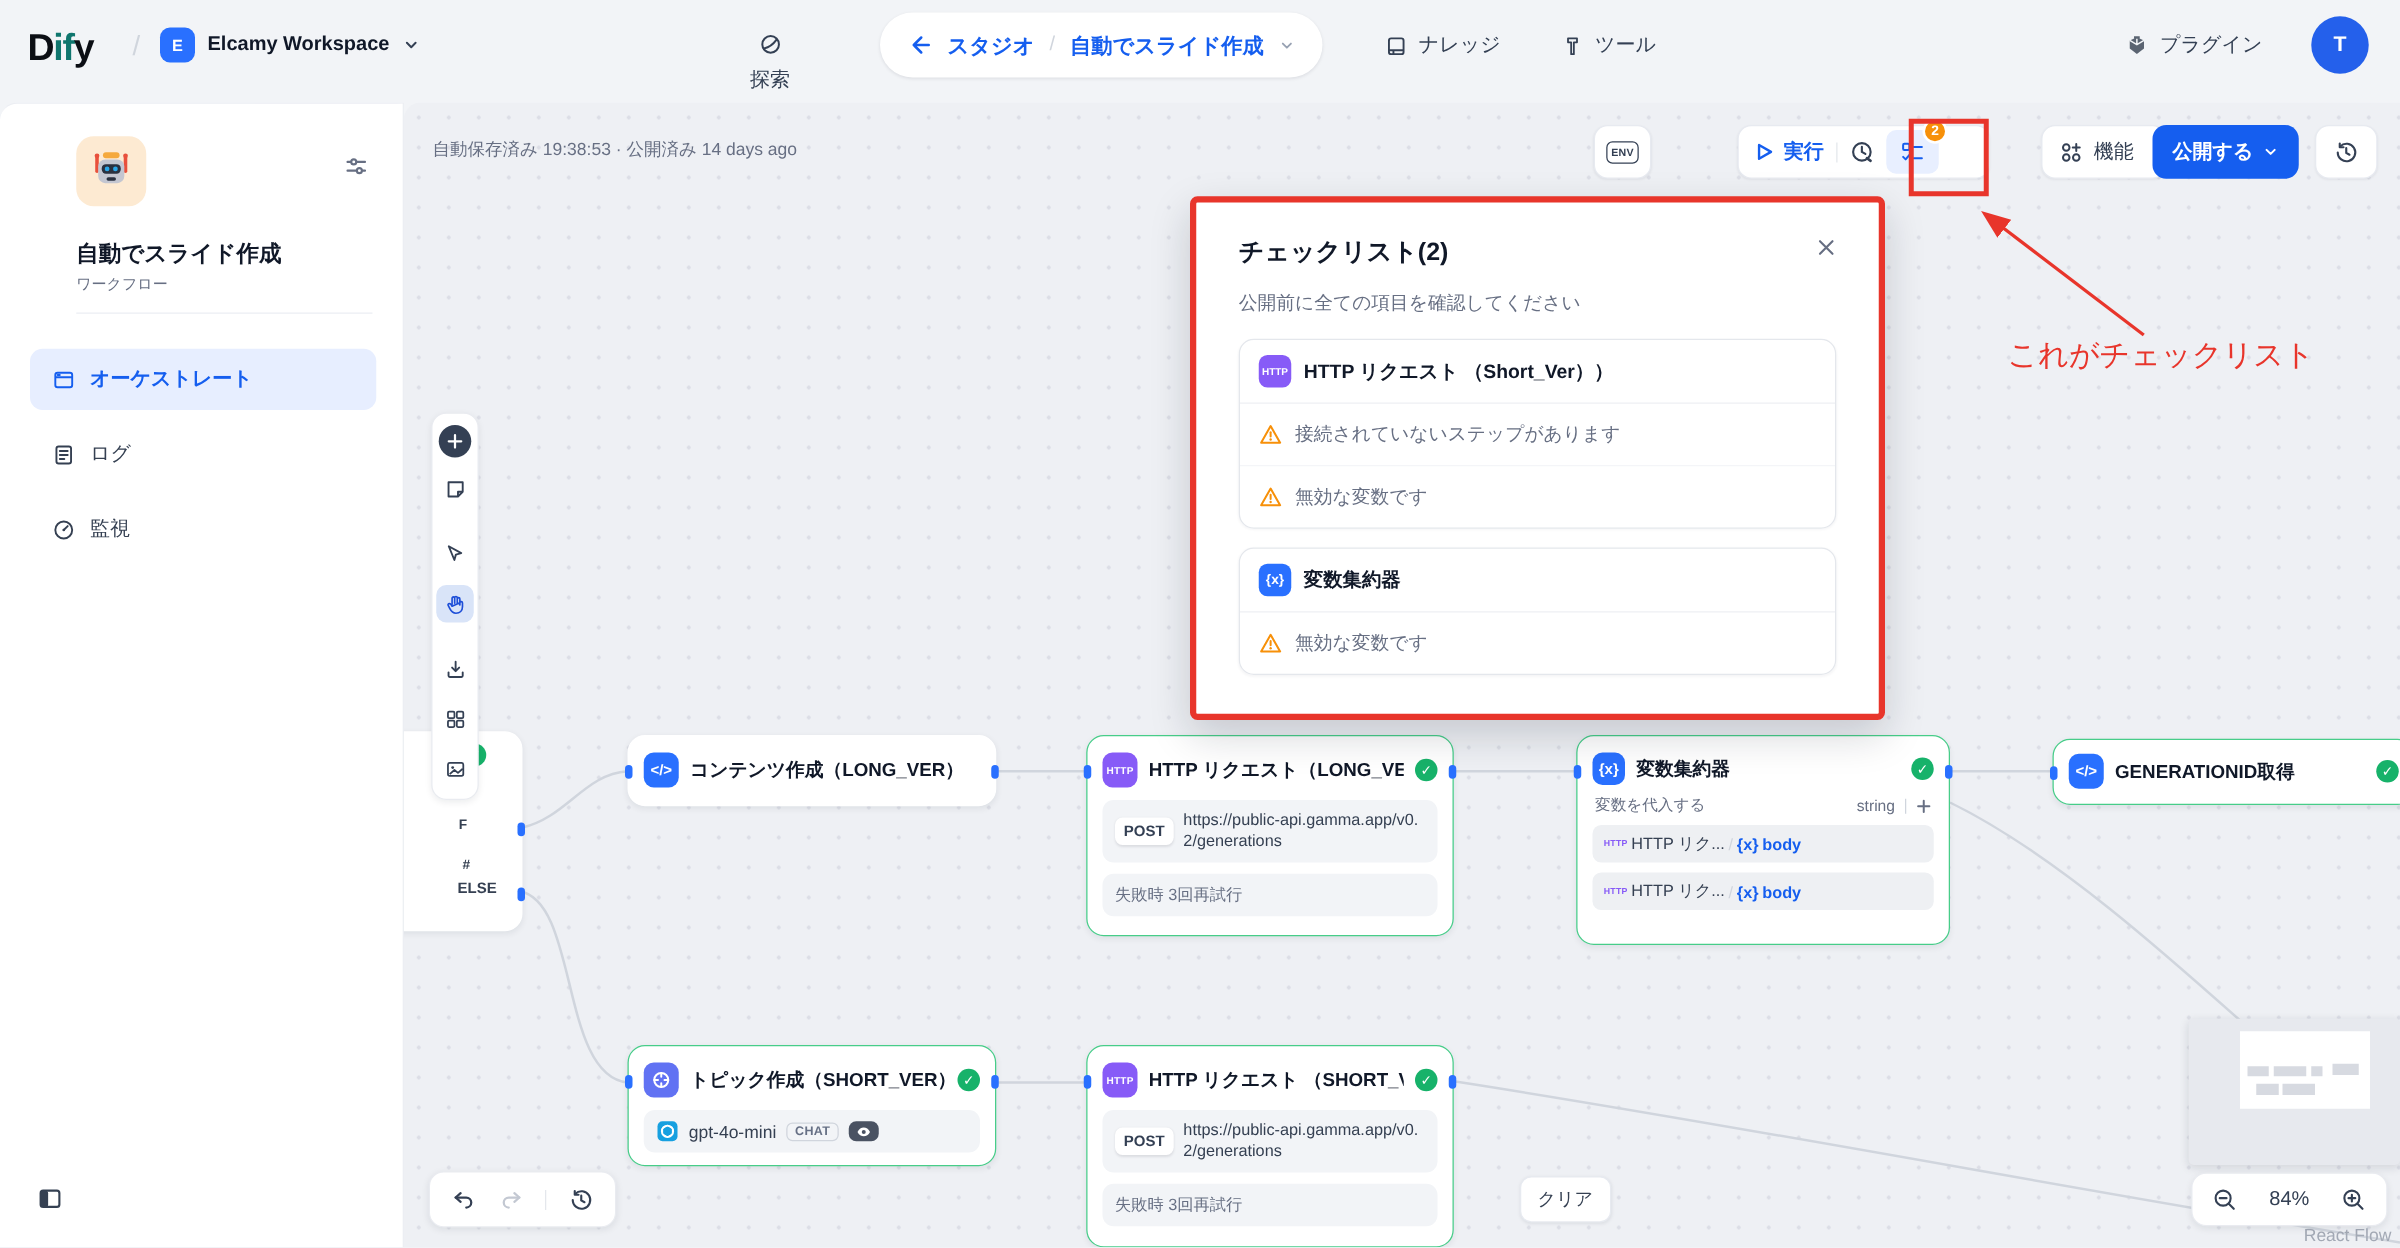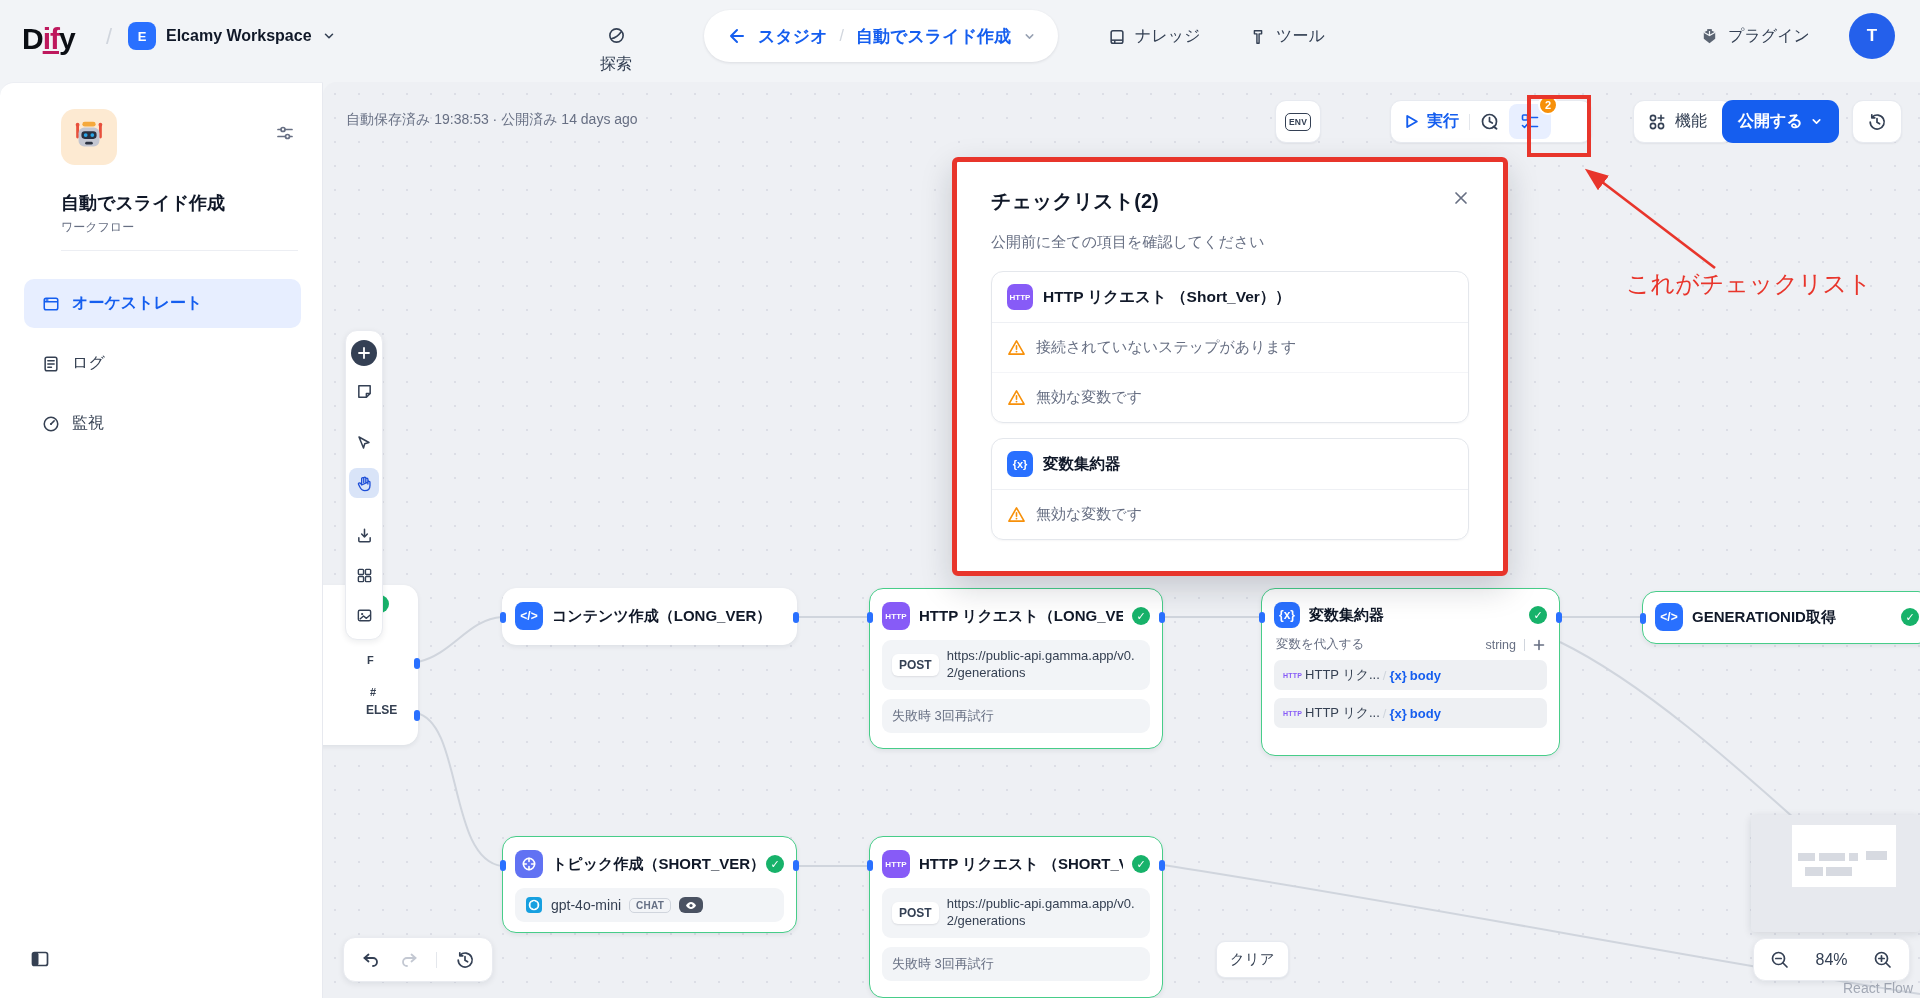--- a/index.html
+++ b/index.html
@@ -3,21 +3,21 @@
 <meta charset="utf-8">
 <style>
   * { margin:0; padding:0; box-sizing:border-box; }
   html,body { width:1920px; height:998px; overflow:hidden; }
   body { font-family:"Liberation Sans","DejaVu Sans",sans-serif; background:#f2f4f7; color:#101828; }
   .screen { position:relative; width:1920px; height:998px; background:#f2f4f7; overflow:hidden; }
 
   
   .navbar { position:absolute; left:0; top:0; width:1920px; height:82px; background:#f2f4f7; z-index:40; }
   .logo { position:absolute; left:22px; top:22px; font-size:30px; font-weight:800; letter-spacing:-1px; color:#0b0e14; }
-  .logo .blue { color:#be185d;text-decoration:underline; }
+  .logo .blue { color:#0f766e; }
   .nav-sep { position:absolute; left:106px; top:24px; color:#d0d5dd; font-size:22px; }
   .ws-chip { position:absolute; left:128px; top:22px; display:flex; align-items:center; gap:10px; cursor:pointer; }
   .ws-avatar { width:28px; height:28px; border-radius:8px; background:#2970ff; color:#fff; font-size:13px; font-weight:700; display:flex; align-items:center; justify-content:center; }
   .ws-name { font-size:16px; font-weight:600; color:#101828; }
   .nav-item { position:absolute; top:26px; display:flex; align-items:center; gap:9px; color:#344054; font-size:16px; font-weight:500; cursor:pointer; }
   .studio-pill { position:absolute; left:704px; top:10px; height:52px; background:#fff; border-radius:28px; box-shadow:0 1px 3px rgba(16,24,40,.1); display:flex; align-items:center; gap:12px; padding:0 22px; }
   .studio-pill .back { color:#155eef; display:flex; }
   .studio-pill .crumb { color:#155eef; font-size:17px; font-weight:600; }
   .studio-pill .sep { color:#d0d5dd; font-size:16px; }
   .avatar { position:absolute; left:1849px; top:13px; width:46px; height:46px; border-radius:50%; background:#2460eb; color:#fff; font-size:17px; font-weight:600; display:flex; align-items:center; justify-content:center; cursor:pointer; }
@@ -102,21 +102,21 @@
   .cl-sub { margin-top:18px; font-size:15px; color:#676f83; }
   .cl-card { margin-top:19px; border:1px solid #e4e7ec; border-radius:12px; overflow:hidden; box-shadow:0 1px 2px rgba(16,24,40,.04); }
   .cl-card-head { display:flex; align-items:center; gap:10px; padding:12px 15px; border-bottom:1px solid #eef0f4; }
   .cl-node-icon { flex:none; width:26px; height:26px; border-radius:7px; color:#fff; font-weight:700; display:flex; align-items:center; justify-content:center; }
   .cl-node-name { font-size:15.5px; font-weight:700; color:#101828; }
   .cl-warn { display:flex; align-items:center; gap:10px; padding:15px 15px; font-size:15px; color:#676f83; }
   .cl-warn + .cl-warn { border-top:1px solid #f4f5f8; }
 
   
   .red-box-btn { position:absolute; left:1527px; top:95px; width:64px; height:62px; border:4px solid #e8352b; z-index:45; pointer-events:none; }
-  .annotation-text { position:absolute; left:1283px; top:186px; font-size:24px; color:#e8352b; z-index:26; white-space:nowrap;margin-left:20px; }
+  .annotation-text { position:absolute; left:1283px; top:186px; font-size:24px; color:#e8352b; z-index:26; white-space:nowrap; }
   .arrow-svg { position:absolute; left:0; top:0; z-index:26; pointer-events:none; }
 
   svg.ic { display:block; }
 </style>
 </head>
 <body>
 
 <div class="screen">
 
   <div class="navbar">

